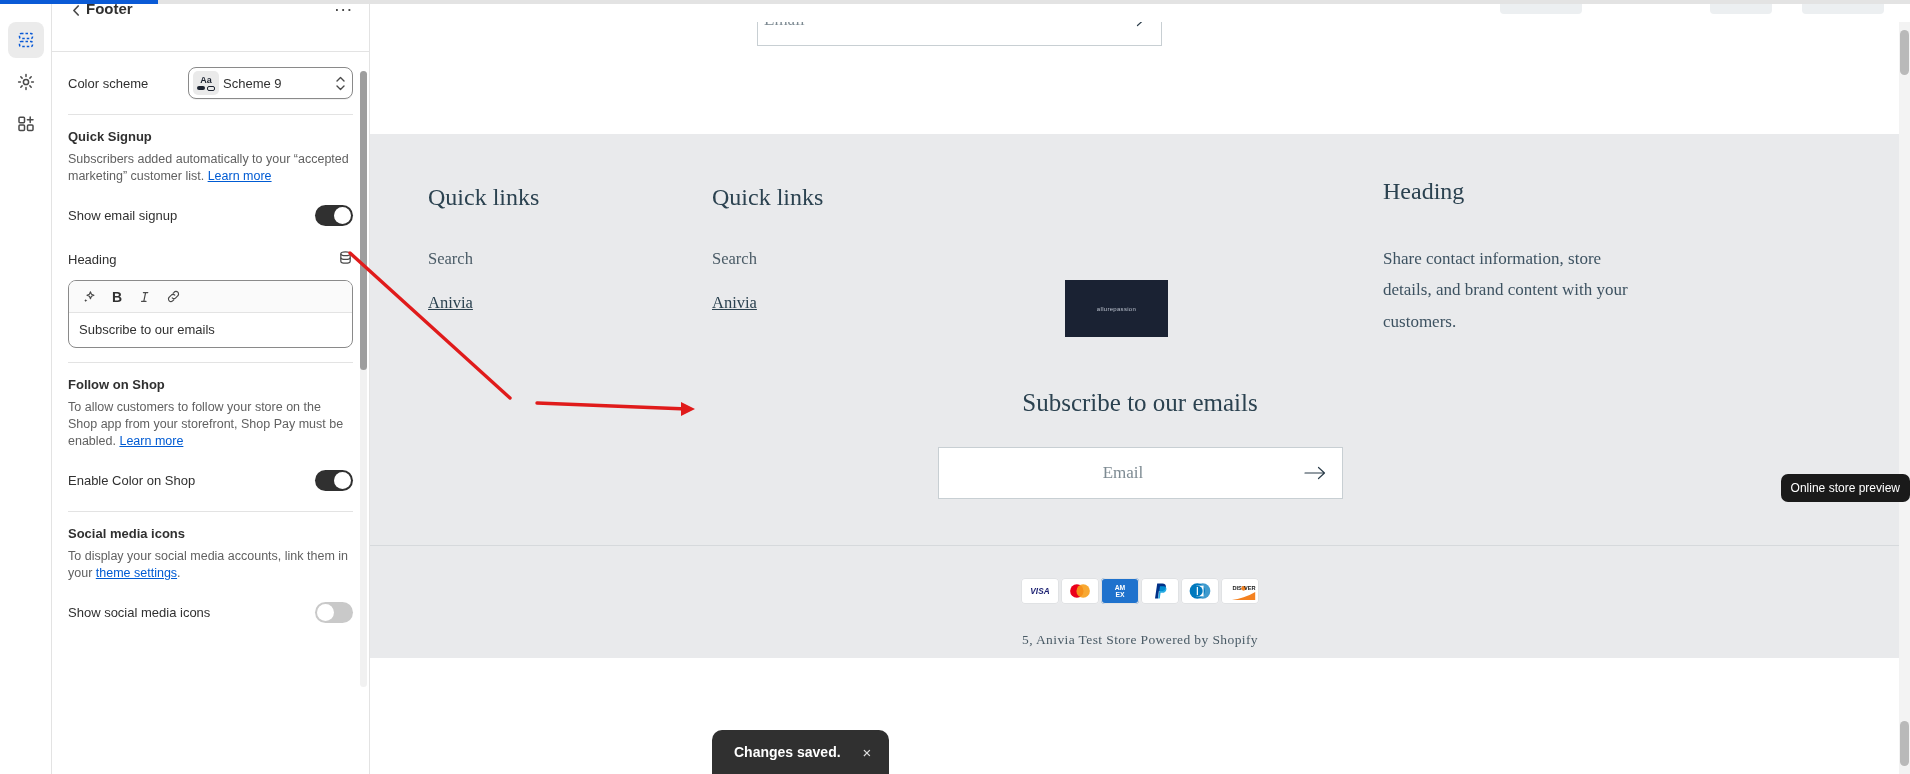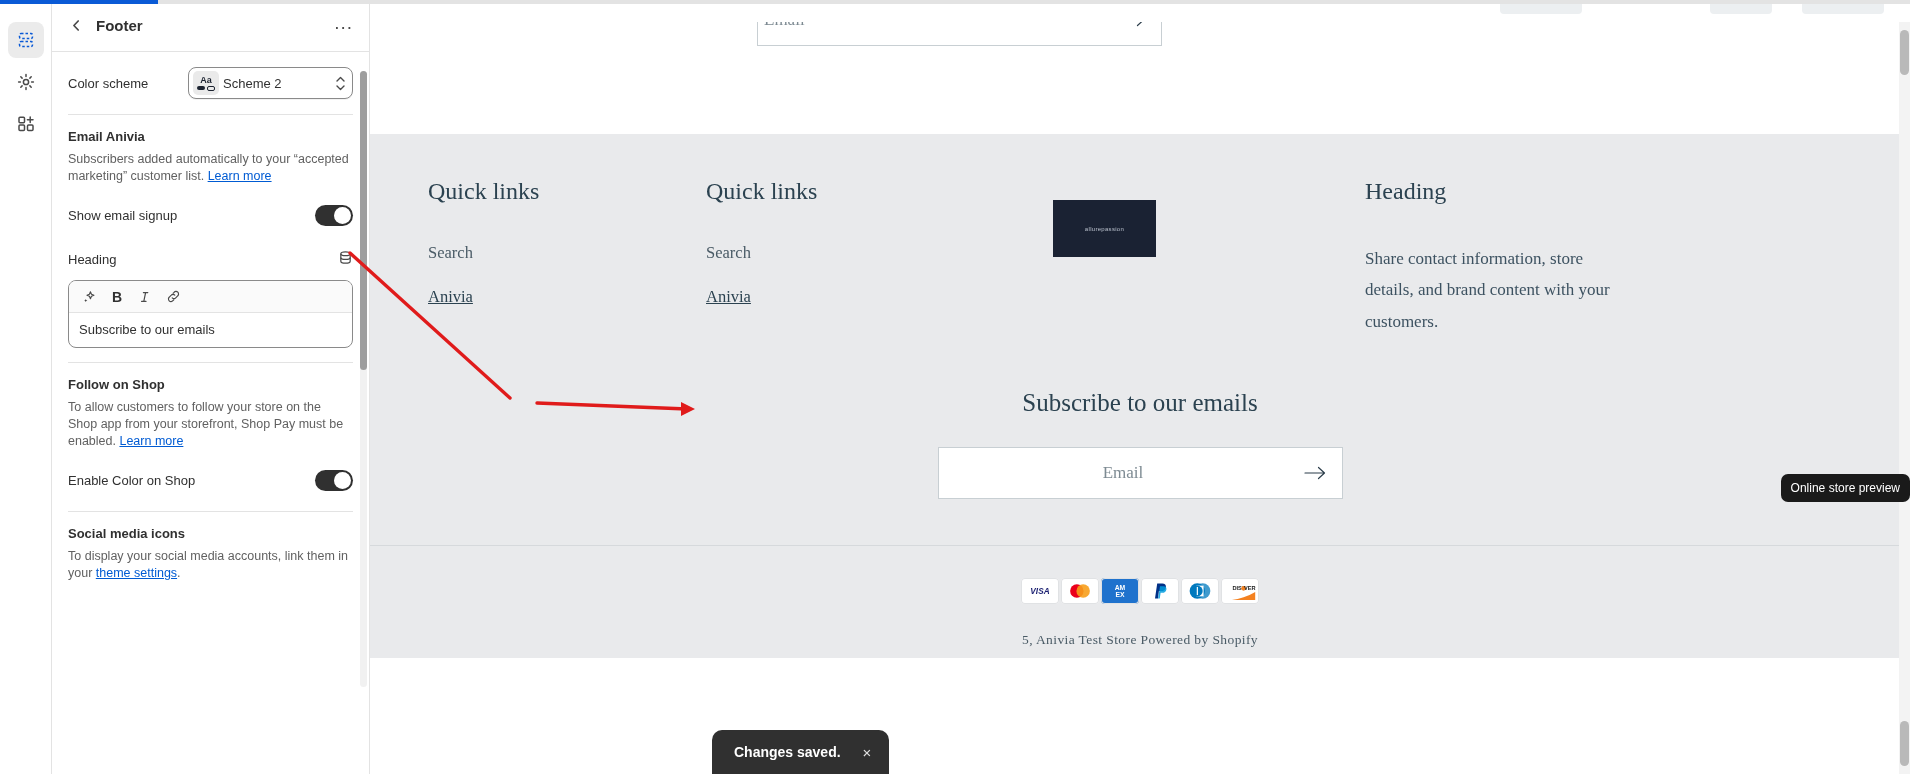--- a/index.html
+++ b/index.html
@@ -32,21 +32,21 @@
   }
   .rail-btn.active { background: #ebebeb; }
 
   
   .sidebar {
     width: 318px; flex: 0 0 318px; height: 774px; background: #ffffff;
     border-right: 1px solid #e3e3e3; position: relative;
     display: flex; flex-direction: column;
   }
   .sb-header {
-    height: 52px; display: flex; align-items: center; gap: 10px;
+    height: 52px; display: flex; align-items: flex-start; 
     padding: 0 16px 0 14px; border-bottom: 1px solid #e3e3e3; flex: 0 0 52px;
   }
   .back-chevron {
     width: 20px; height: 20px; display: flex; align-items: center;
     justify-content: center; cursor: pointer; color: #4a4a4a;
   }
   .sb-title { font-size: 15px; font-weight: 700; color: #303030; flex: 1; }
   .more-dots {
     font-size: 19px; color: #4a4a4a; cursor: pointer; letter-spacing: 1px;
     line-height: 10px; padding-bottom: 6px;
@@ -148,21 +148,21 @@
   .email-field .ph {
     flex: 1; font-family: "Liberation Serif", serif; font-size: 17px; color: #7d8a92;
   }
   .arrow-btn {
     width: 26px; height: 26px; display: flex; align-items: center;
     justify-content: center; color: #2b3d4a; cursor: pointer;
   }
 
   .store-footer { background: #e9eaec; padding: 44px 0 0 0; }
   .cols {
-    display: flex; padding: 0 58px 0 58px; gap: 2px;
+    display: flex; padding: 0 58px 0 58px; gap: 8px; align-items: flex-end;
   }
   .col { }
   .col-1 { width: 276px; }
   .col-2 { width: 345px; }
   .col-3 { width: 310px; }
   .col-4 { flex: 1; }
   .col h3 {
     font-family: "Liberation Serif", serif; font-weight: 400;
     font-size: 24px; color: #2b4250; margin-bottom: 38px;
   }
@@ -288,35 +288,35 @@
         <div class="row">
           <div class="field-label">Color scheme</div>
           <div class="scheme-picker">
             <div class="scheme-swatch">
               <div class="aa">Aa</div>
               <div class="bars">
                 <div class="bar"></div>
                 <div class="bar hollow"></div>
               </div>
             </div>
-            <div class="scheme-name">Scheme 2</div>
+            <div class="scheme-name">Scheme 9</div>
             <div class="stepper">
               <svg width="11" height="7" viewBox="0 0 11 7" fill="none">
                 <path d="M2 5L5.5 1.6 9 5" stroke="#4a4a4a" stroke-width="1.4" stroke-linecap="round" stroke-linejoin="round"></path>
               </svg>
               <svg width="11" height="7" viewBox="0 0 11 7" fill="none">
                 <path d="M2 2l3.5 3.4L9 2" stroke="#4a4a4a" stroke-width="1.4" stroke-linecap="round" stroke-linejoin="round"></path>
               </svg>
             </div>
           </div>
         </div>
 
         <div class="divider"></div>
 
-        <div class="sect-title">Email Anivia</div>
+        <div class="sect-title">Quick Signup</div>
         <div class="sect-desc">
           <span>Subscribers added automatically to your “accepted marketing” customer list. </span><span class="link">Learn more</span>
         </div>
 
         <div style="height:14px"></div>
         <div class="row">
           <div class="field-label">Show email signup</div>
           <div class="toggle">
             <div class="knob"></div>
           </div>
@@ -375,20 +375,26 @@
         </div>
 
         <div class="divider"></div>
 
         <div class="sect-title">Social media icons</div>
         <div class="sect-desc">
           <span>To display your social media accounts, link them in your </span><span class="link">theme settings</span><span>.</span>
         </div>
 
         <div style="height:14px"></div>
+        <div class="row">
+          <div class="field-label">Show social media icons</div>
+          <div class="toggle off">
+            <div class="knob"></div>
+          </div>
+        </div>
 
         <div style="height:30px"></div>
       </div>
 
       <div class="sb-scroll">
         <div class="sb-thumb"></div>
       </div>
     </div>
   </div>
 

